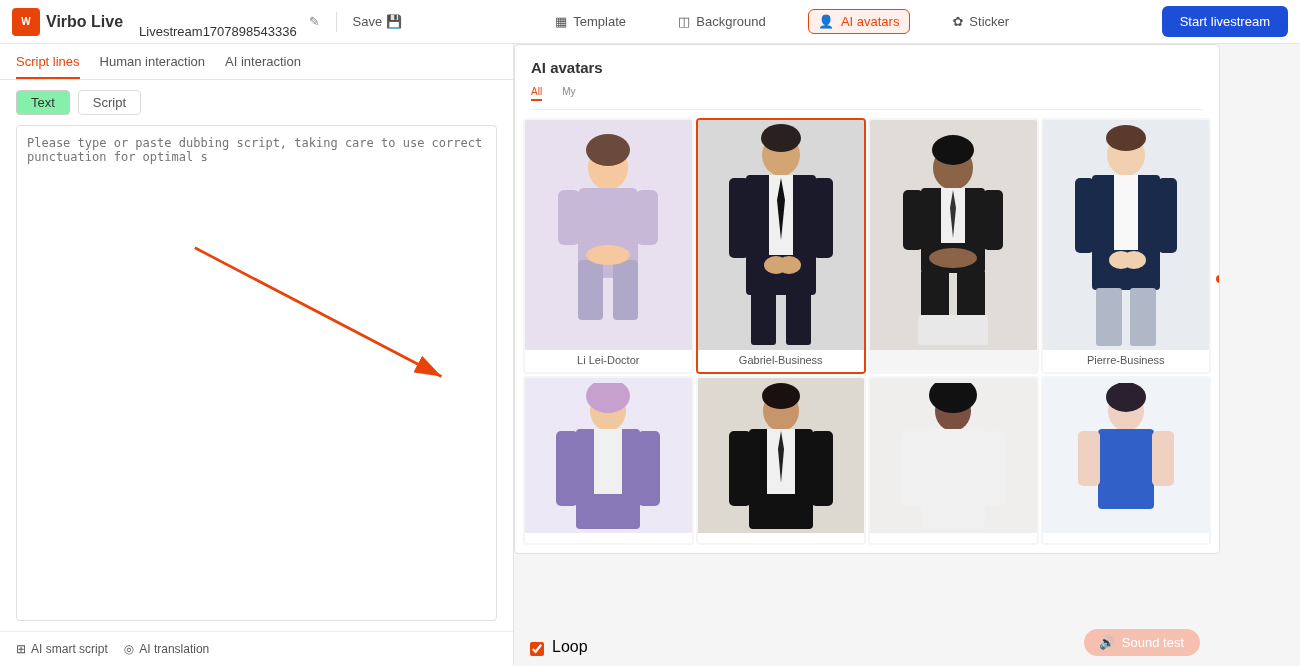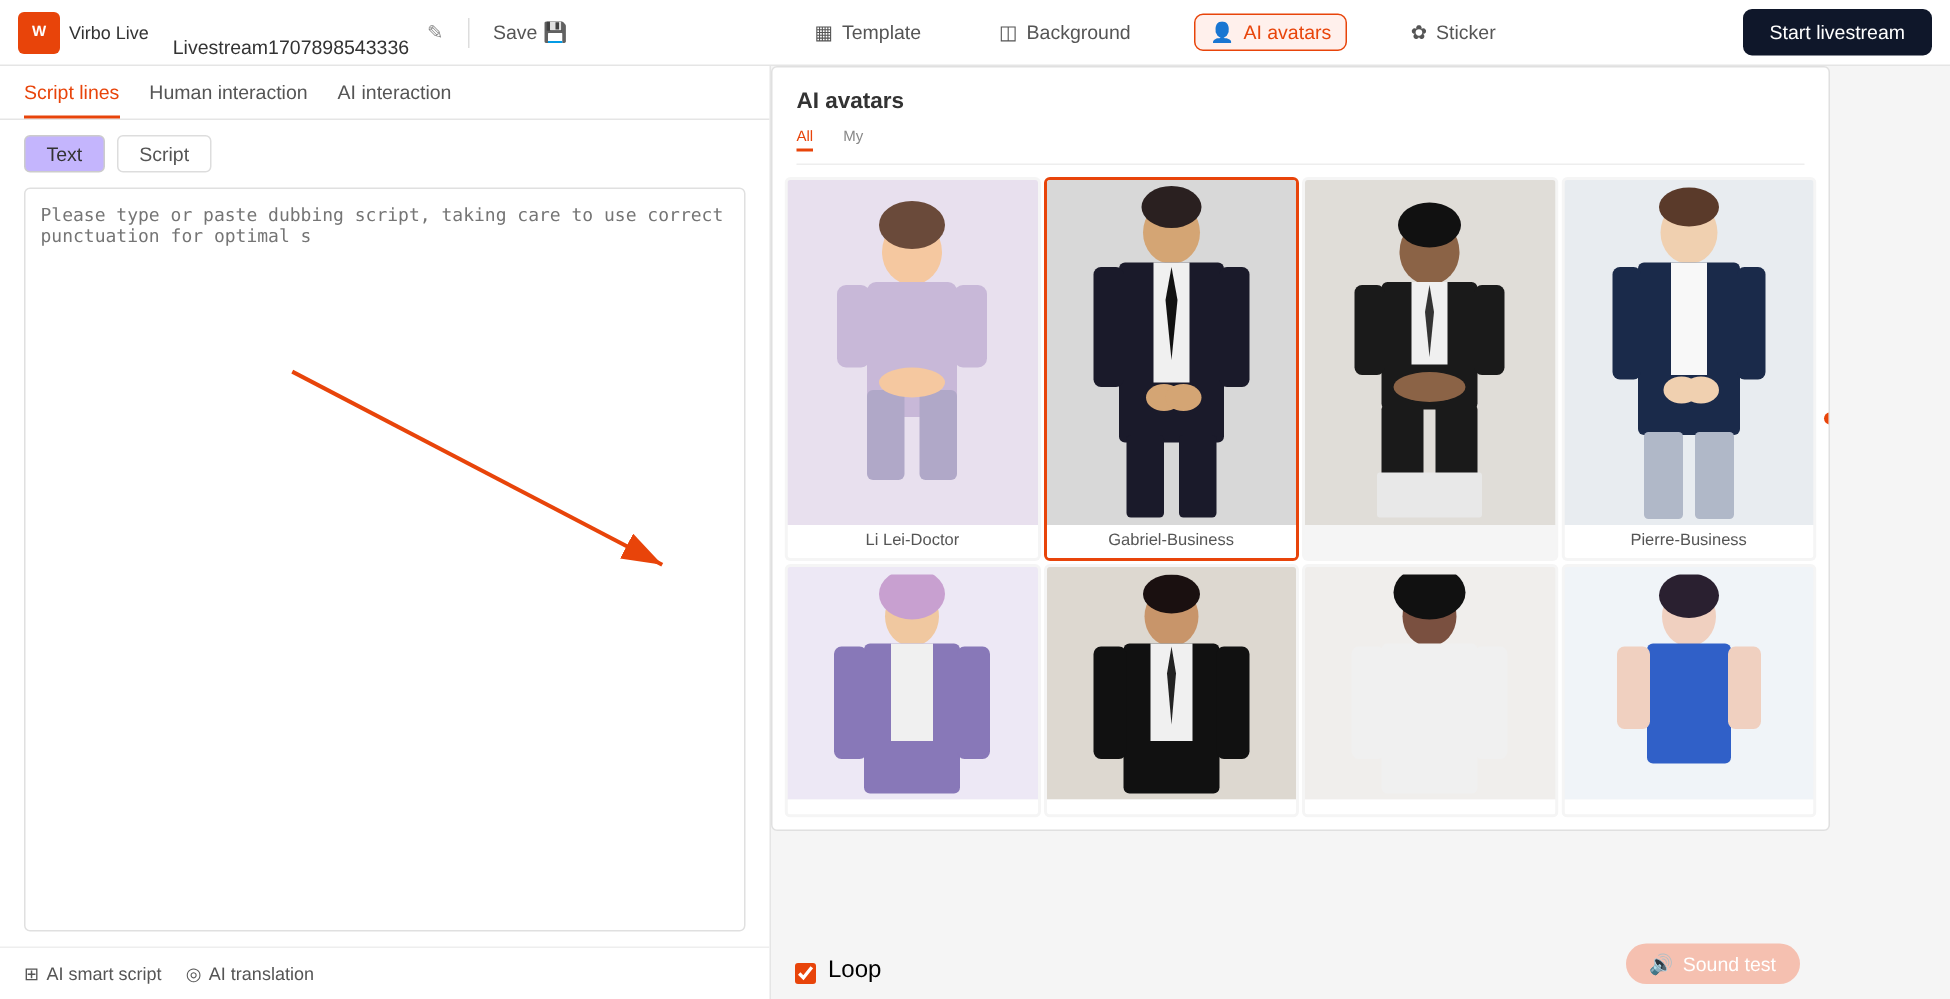--- a/index.html
+++ b/index.html
@@ -6,45 +6,45 @@
     body { font-family: -apple-system, BlinkMacSystemFont, 'Segoe UI', Arial, sans-serif; background: #f0f0f0; width: 1300px; height: 666px; overflow: hidden; }
 
     
     .header {
       display: flex; align-items: center; height: 44px; background: #fff;
       padding: 0 12px; border-bottom: 1px solid #e5e5e5; gap: 8px;
     }
     .logo-area { display: flex; align-items: center; gap: 6px; }
     .logo-icon { width: 28px; height: 28px; background: #e8440a; border-radius: 4px; display: flex; align-items: center; justify-content: center; }
     .logo-icon span { color: #fff; font-size: 10px; font-weight: bold; }
-    .logo-text { font-size: 12px; color: #333; font-weight: 400; }
+    .logo-text { font-size: 16px; color: #333; font-weight: 700; }
     .livestream-name { font-size: 13px; color: #333; margin-left: 8px; margin-top: 20px; }
     .edit-icon { color: #888; font-size: 13px; cursor: pointer; margin-left: 4px; }
     .divider-v { width: 1px; height: 20px; background: #ddd; margin: 0 8px; }
     .save-btn { font-size: 13px; color: #555; cursor: pointer; display: flex; align-items: center; gap: 4px; }
 
     .header-center { flex: 1; display: flex; align-items: center; justify-content: center; gap: 32px; }
     .nav-item { display: flex; align-items: center; gap: 6px; font-size: 13px; color: #555; cursor: pointer; padding: 4px 10px; border-radius: 4px; }
     .nav-item.active { background: #fff0ec; color: #e8440a; border: 1.5px solid #e8440a; border-radius: 6px; }
 
-    .start-btn { background: #0f172a; color: #fff; border: none; padding: 8px 18px; border-radius: 6px; font-size: 13px; cursor: pointer; margin-left: auto; }
+    .start-btn { background: #1d4ed8; color: #fff; border: none; padding: 8px 18px; border-radius: 6px; font-size: 13px; cursor: pointer; margin-left: auto; }
 
     
     .main { display: flex; height: calc(666px - 44px); }
 
     
     .left-panel { width: 514px; background: #fff; border-right: 1px solid #e5e5e5; display: flex; flex-direction: column; position: relative; }
 
     .script-tabs { display: flex; gap: 20px; padding: 10px 16px 0; border-bottom: 1px solid #e5e5e5; }
     .script-tab { font-size: 13px; color: #555; cursor: pointer; padding-bottom: 8px; }
     .script-tab.active { color: #e8440a; border-bottom: 2px solid #e8440a; }
 
     .text-audio-tabs { display: flex; gap: 8px; padding: 10px 16px; }
     .ta-btn { font-size: 13px; padding: 4px 14px; border-radius: 4px; cursor: pointer; border: 1px solid #ddd; background: #fff; color: #555; }
-    .ta-btn.active { background: #c4b5fd; border: 1px solid #ccc; color: #333; font-weight: 500; }
+    .ta-btn.active { background: #86efac; border: 1px solid #ccc; color: #333; font-weight: 500; }
 
     .script-textarea { flex: 1; margin: 0 16px 10px; border: 1px solid #e0e0e0; border-radius: 4px; padding: 10px; font-size: 12px; color: #aaa; resize: none; outline: none; }
 
     .left-bottom { display: flex; align-items: center; padding: 10px 16px; border-top: 1px solid #eee; gap: 16px; }
     .bottom-btn { display: flex; align-items: center; gap: 5px; font-size: 12px; color: #555; cursor: pointer; }
 
     
     .arrow-overlay { position: absolute; top: 0; left: 0; width: 100%; height: 100%; pointer-events: none; }
 
     

